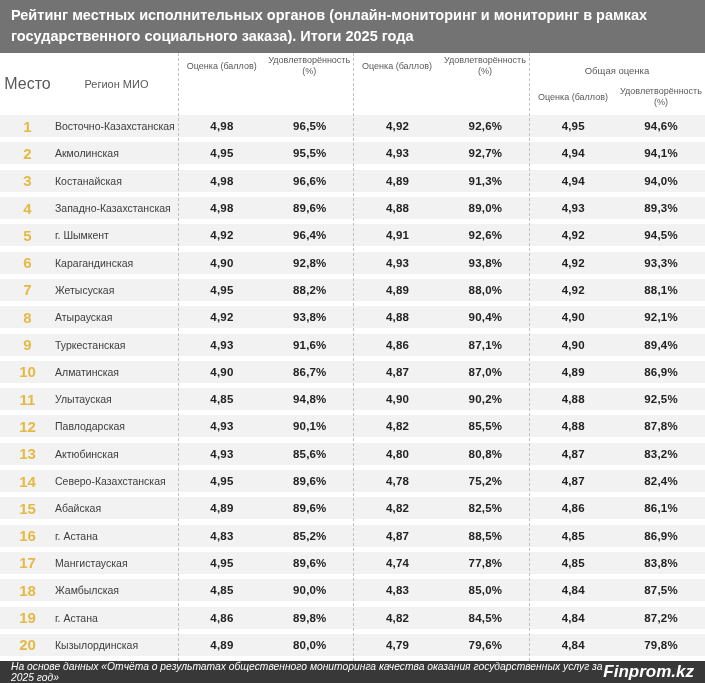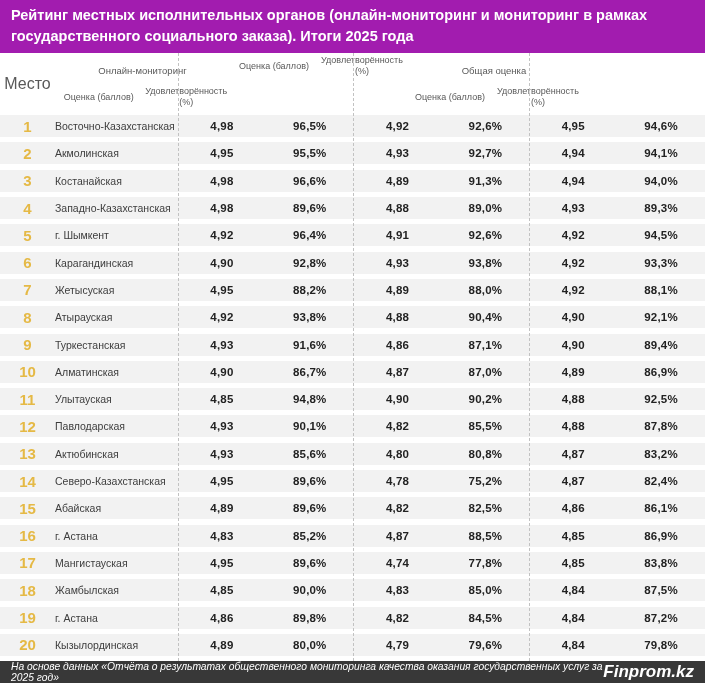--- a/index.html
+++ b/index.html
@@ -8,21 +8,21 @@
     height: 683px;
     background: #ffffff;
     font-family: "Liberation Sans", "DejaVu Sans", sans-serif;
     display: flex;
     flex-direction: column;
     overflow: hidden;
   }
 
   
   .title-bar {
-    background: #a21caf;
+    background: #737373;
     color: #ffffff;
     font-weight: 700;
     font-size: 14.5px;
     line-height: 1.42;
     padding: 5px 11px 7px 11px;
   }
 
   
   .table-area {
     position: relative;
@@ -107,23 +107,23 @@
 <div class="title-bar">Рейтинг местных исполнительных органов (онлайн-мониторинг и мониторинг в рамках государственного социального заказа). Итоги 2025 года</div>
 
 <div class="table-area">
 
   <div class="vline vline-1"></div>
   <div class="vline vline-2"></div>
   <div class="vline vline-3"></div>
 
   <div class="thead">
     <div class="h-place">Место</div>
+    <div class="h-region">Регион МИО</div>
 
     <div class="h-group h-group-1">
-      <div class="h-group-title">Онлайн-мониторинг</div>
       <div class="h-subs">
         <div class="h-sub">Оценка (баллов)</div>
         <div class="h-sub">Удовлетворённость (%)</div>
       </div>
     </div>
 
     <div class="h-group h-group-2">
       <div class="h-subs">
         <div class="h-sub">Оценка (баллов)</div>
         <div class="h-sub">Удовлетворённость (%)</div>

